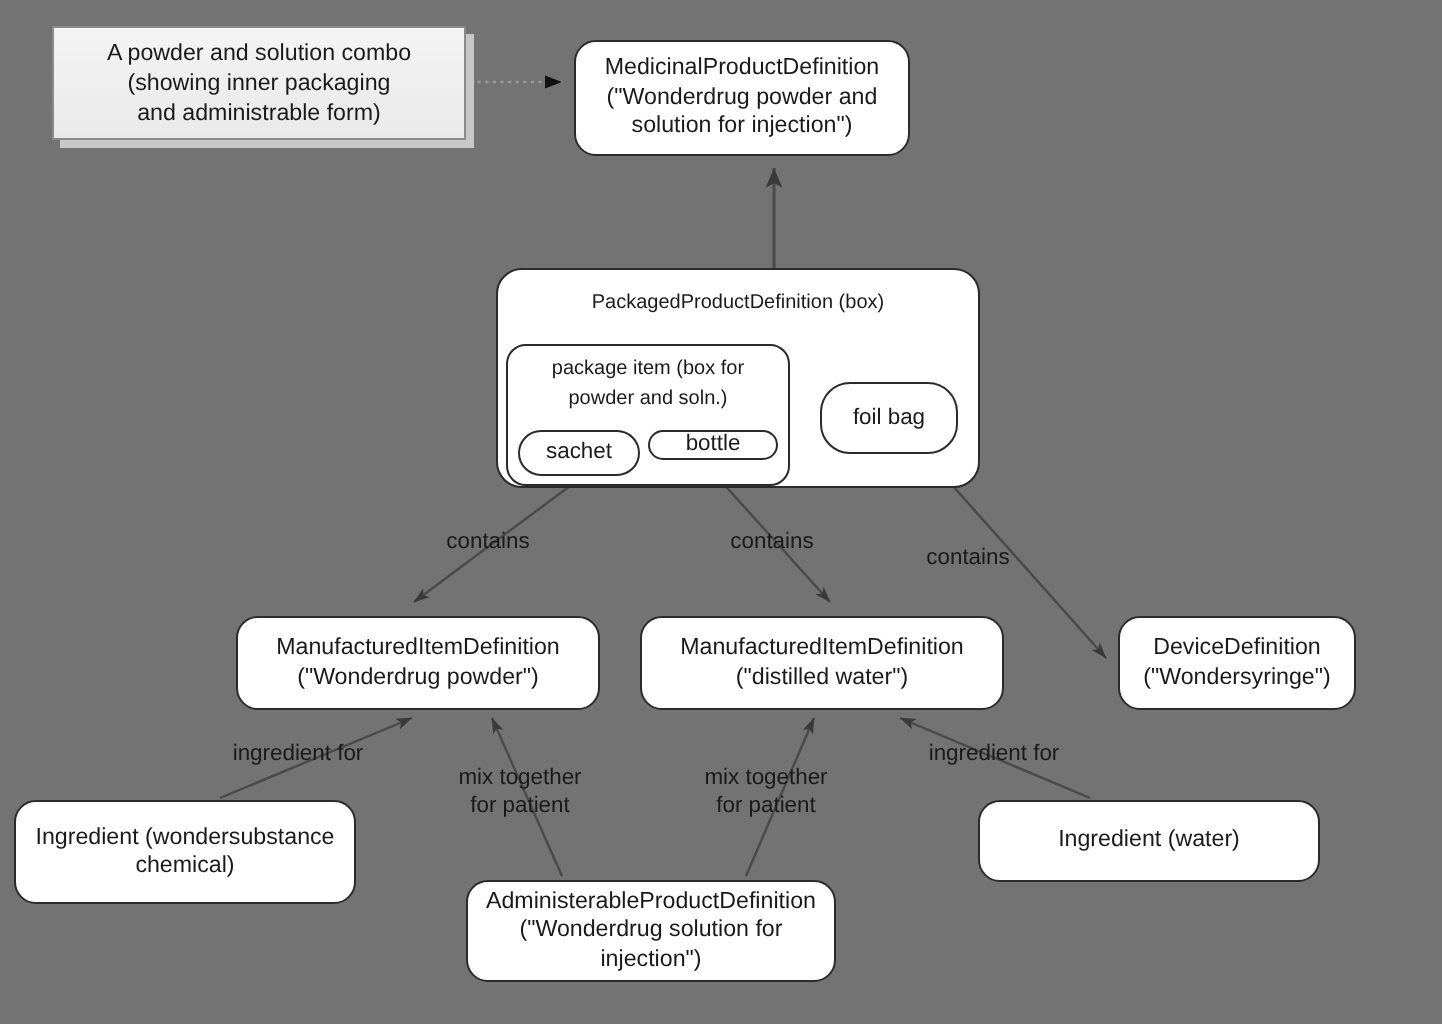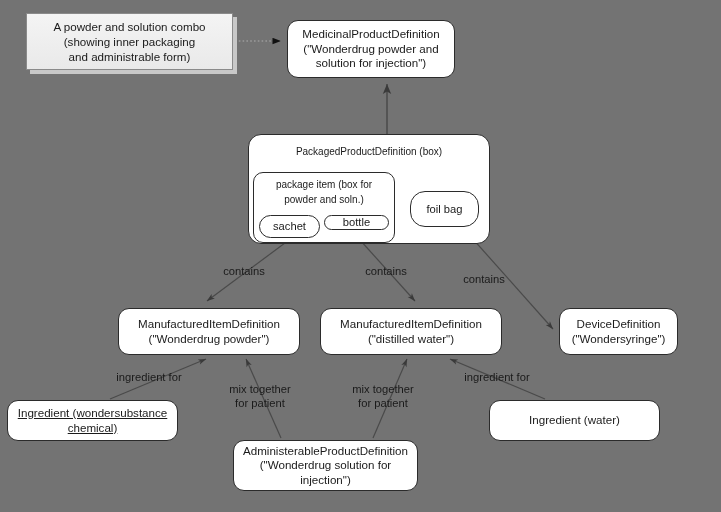--- a/index.html
+++ b/index.html
@@ -173,21 +173,21 @@
     </div>
   </div>
 
   <div class="node" style="left:559px; top:308px; width:119px; height:47px;">
     <div>
       <div>DeviceDefinition</div>
       <div>("Wondersyringe")</div>
     </div>
   </div>
 
-  <div class="node" style="left:7px; top:400px; width:171px; height:41px;text-decoration:underline;">
+  <div class="node" style="left:7px; top:400px; width:171px; height:52px;">
     <div>
       <div>Ingredient (wondersubstance</div>
       <div>chemical)</div>
     </div>
   </div>
 
   <div class="node" style="left:489px; top:400px; width:171px; height:41px;">
     <span>Ingredient (water)</span>
   </div>
 

